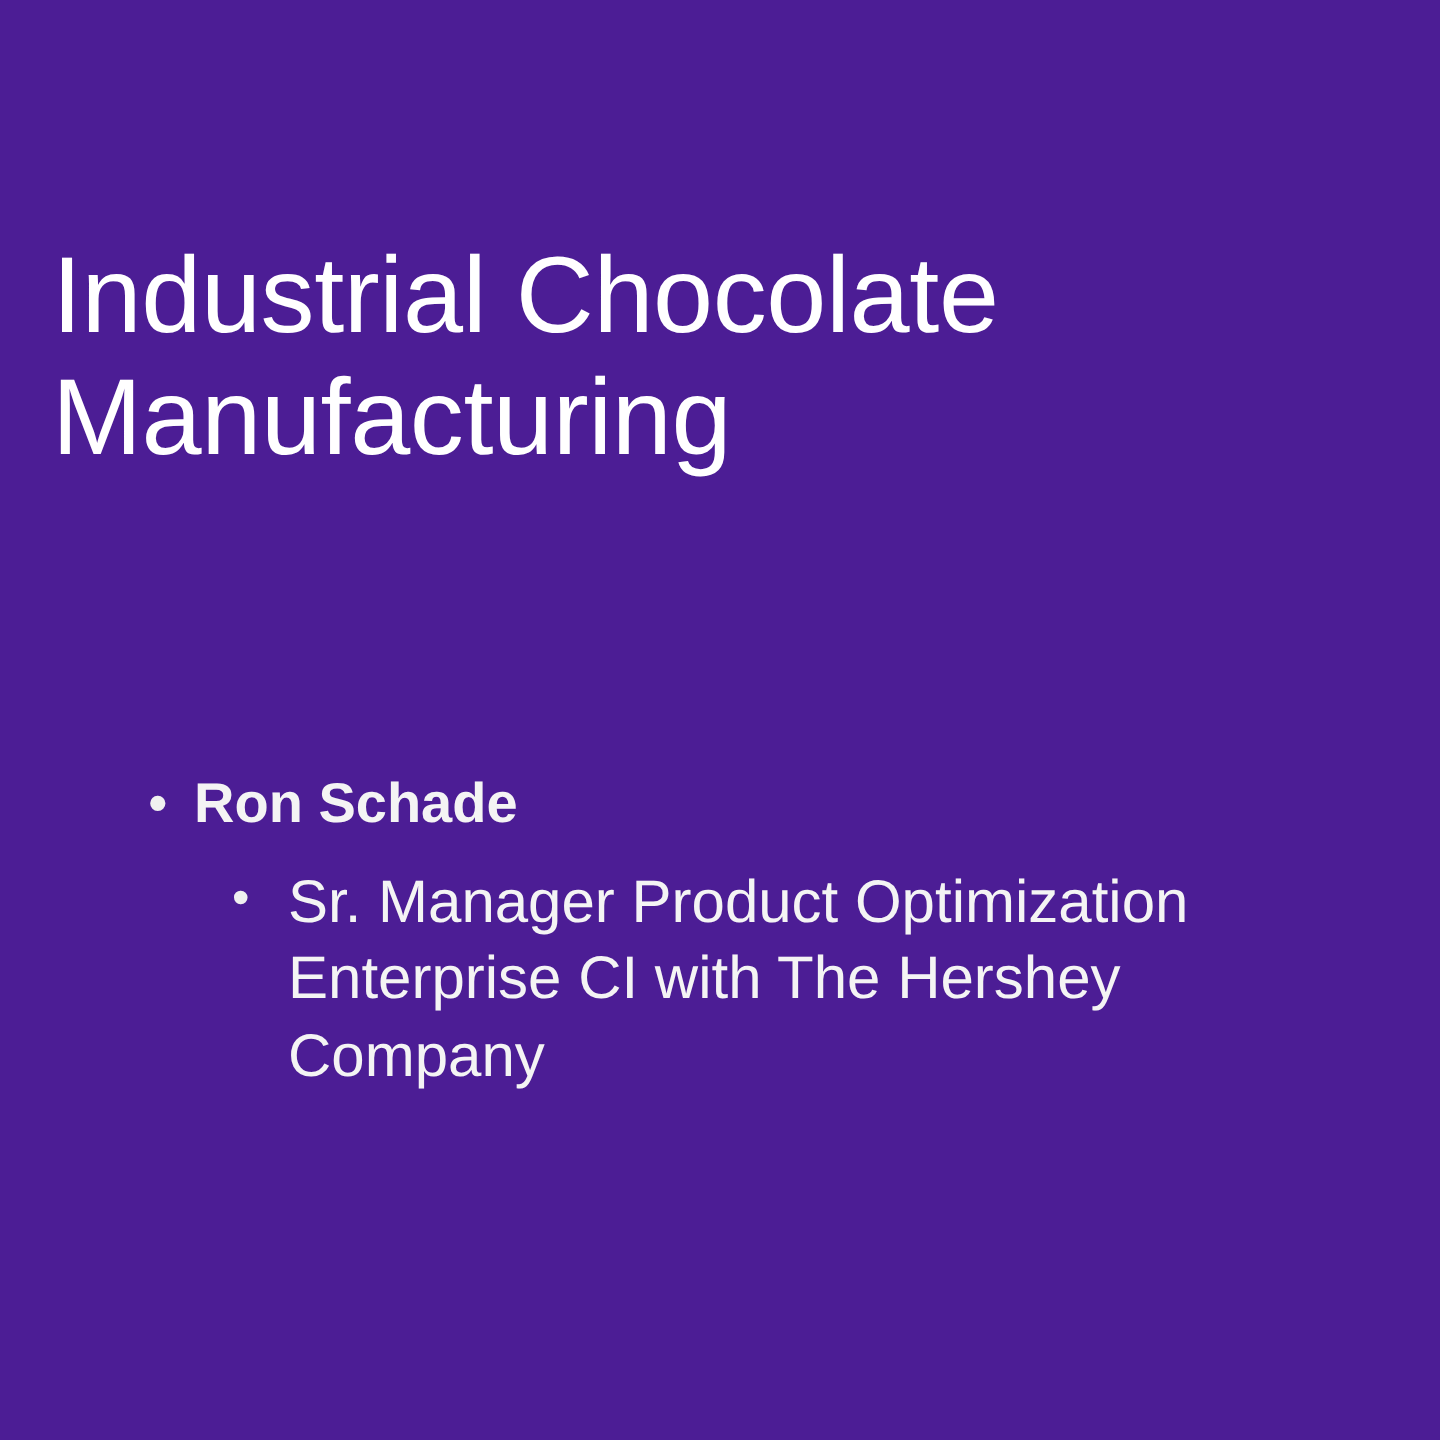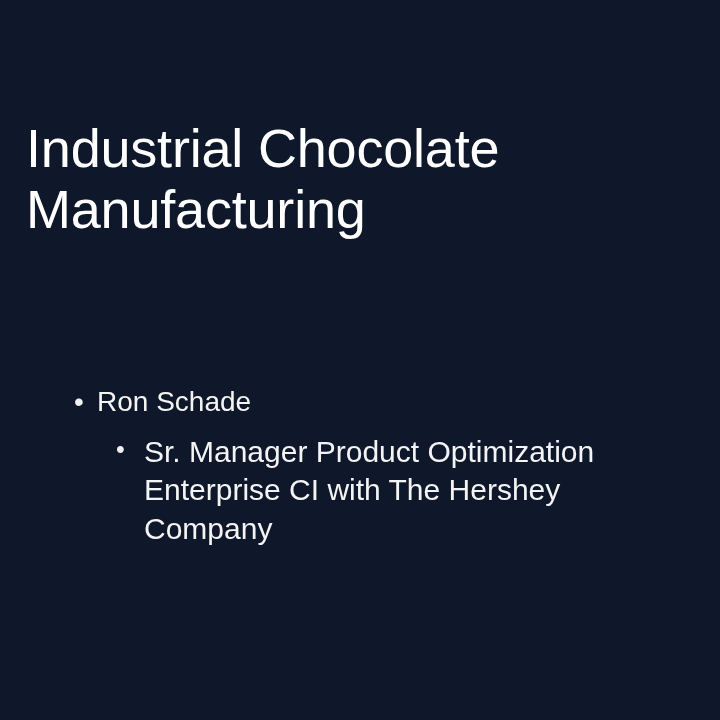--- a/index.html
+++ b/index.html
@@ -6,21 +6,21 @@
   html, body {
     margin: 0;
     padding: 0;
     background: #58595b;
   }
 
   .slide {
     position: relative;
     width: 720px;
     height: 720px;
-    background: #0f172a;
+    background: #4c1d95;
     overflow: hidden;
     font-family: "Liberation Sans", sans-serif;
     -webkit-font-smoothing: antialiased;
   }
 
   
   .title-block {
     position: absolute;
     left: 26px;
     top: 118px;
@@ -61,21 +61,21 @@
     text-align: left;
     padding-left: 4px;
     box-sizing: border-box;
   }
 
   .bullet-l1 .text {
     flex: 1 1 auto;
     font-size: 28px;
     line-height: 1.25;
     color: #f4f4f4;
-    font-weight: 400;
+    font-weight: 700;
   }
 
   .bullet-l2-group {
     margin-left: 46px;
   }
 
   .bullet-l2 {
     display: flex;
     align-items: flex-start;
   }

